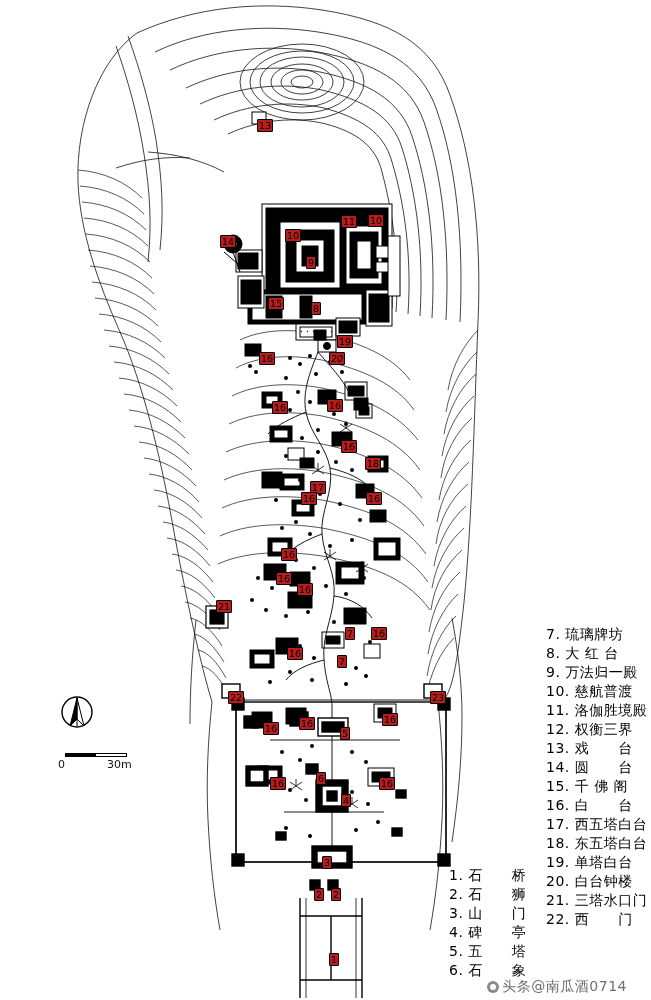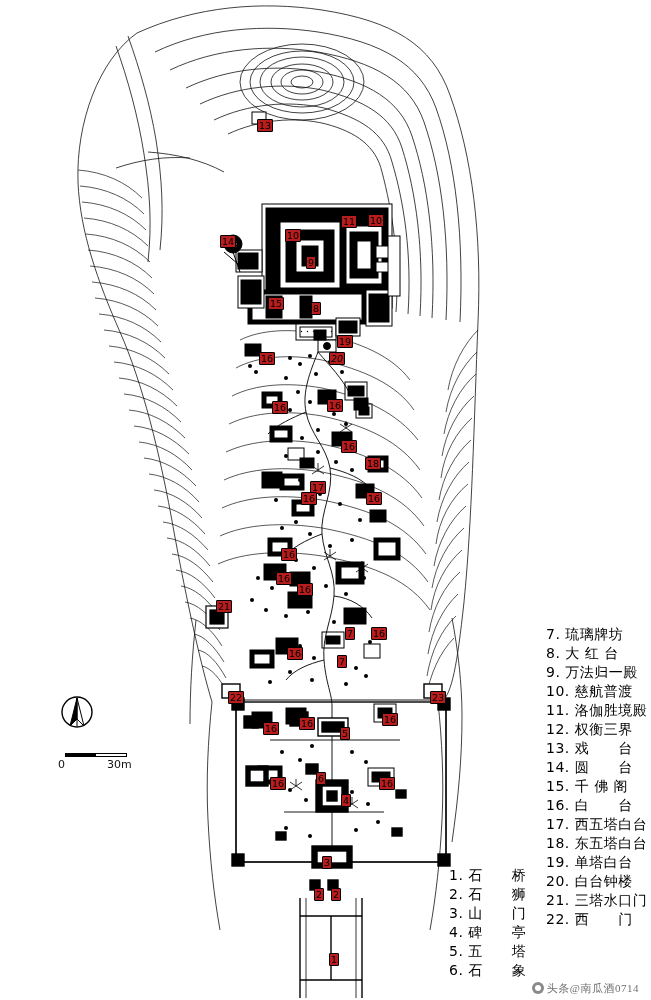--- a/index.html
+++ b/index.html
@@ -79,26 +79,25 @@
     top: 10px;
   }
   .scale-bar .s30 {
     position: absolute;
     left: 52px;
     top: 10px;
   }
   
   .watermark {
     position: absolute;
-    right: 12px;
+    right: 24px;
     bottom: 4px;
-    font-size: 11px;
+    font-size: 14px;
     color: #6f6f6f;
     letter-spacing: 0.5px;
-    font-family: Liberation Serif, serif;
   }
   .wm-icon {
     display: inline-block;
     width: 12px;
     height: 12px;
     border-radius: 50%;
     background: #8a8a8a;
     vertical-align: -2px;
     margin-right: 3px;
     position: relative;

